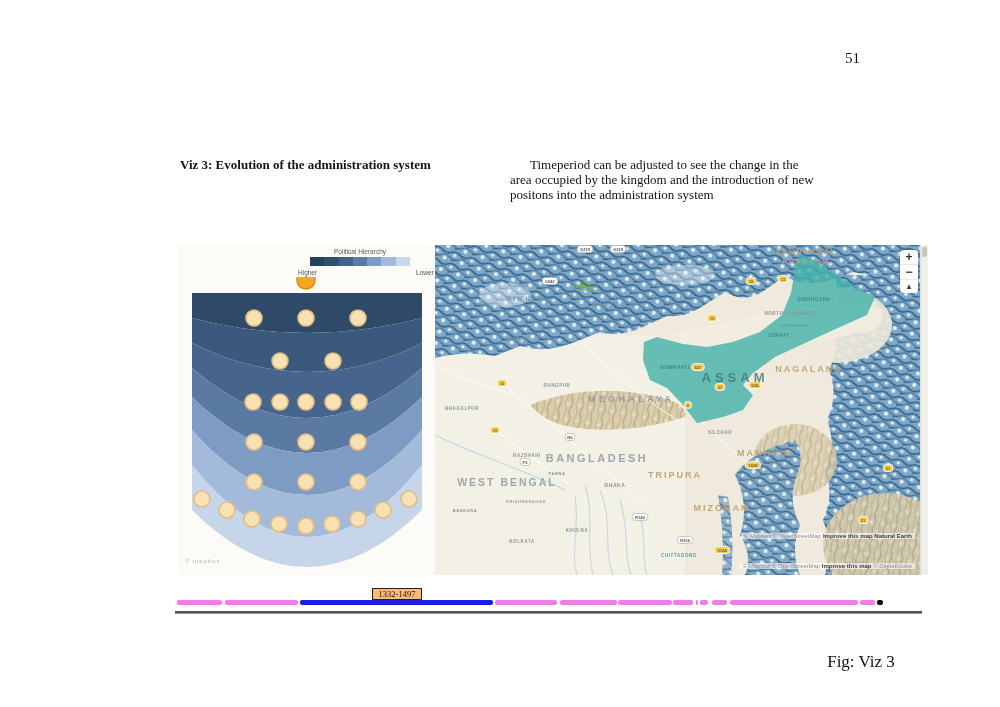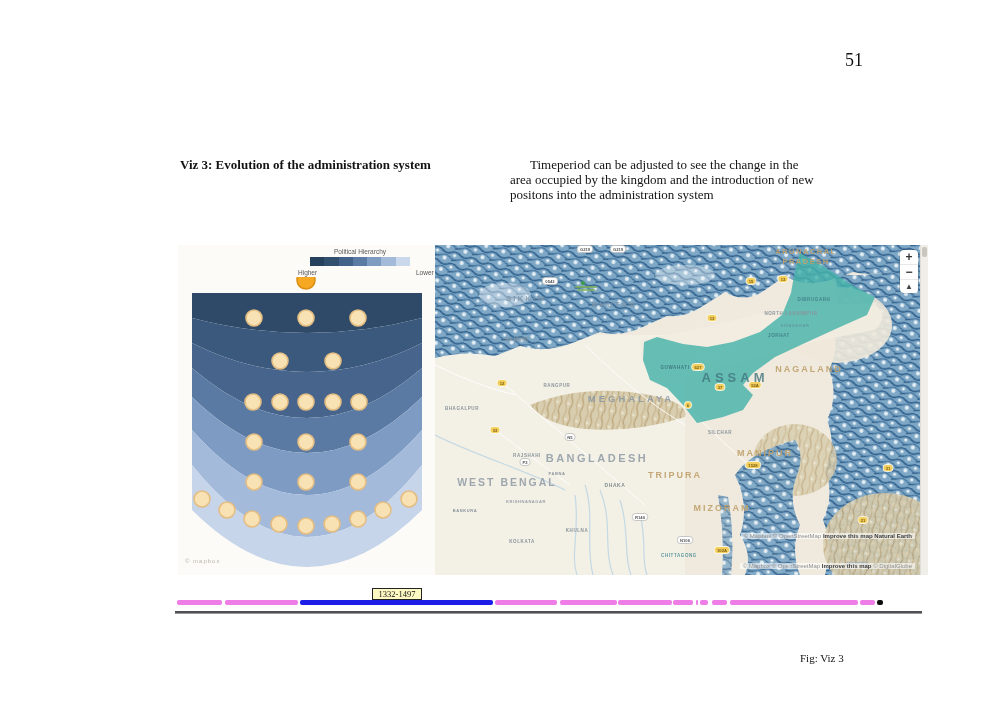--- a/index.html
+++ b/index.html
@@ -1,18 +1,18 @@
 <!DOCTYPE html>
 <html><head>
 <meta charset="utf-8">
 <style>
   html,body{margin:0;padding:0;background:#ffffff;}
   .page{position:relative;width:1000px;height:707px;background:#ffffff;overflow:hidden;
         font-family:"Liberation Serif",serif;color:#131313;}
-  .pagenum{position:absolute;left:845px;top:50px;font-size:18px;}
+  .pagenum{position:absolute;left:845px;top:50px;font-size:15px;}
   .col{position:absolute;top:158px;font-size:13px;line-height:1.15;}
   .col .t{font-weight:bold;margin:0 0 1px 0;}
   .col p{margin:0;text-indent:20px;}
   .col-left{left:180px;width:322px;}
   .col-right{left:510px;width:310px;}
 
   .viz{position:absolute;left:178px;top:245px;width:749px;height:330px;}
   .leftpanel{position:absolute;left:0;top:0;width:257px;height:330px;background:#fcfbf8;}
   .legend-title{position:absolute;left:132px;top:3px;width:100px;text-align:center;
       font-family:"Liberation Sans",sans-serif;font-size:6.5px;color:#5a5a5a;}
@@ -42,25 +42,25 @@
 
   .attr{position:absolute;font-family:"Liberation Sans",sans-serif;font-size:6px;color:#8f8f8f;
       background:rgba(255,255,255,.6);padding:0 3px;white-space:nowrap;}
   .attr b{color:#3c3c3c;}
   .attr .lnk{color:#3c3c3c;font-weight:bold;}
   .attr-top{top:288px;right:12px;}
   .attr-bot{top:318px;right:12px;}
 
   .timeline{position:absolute;left:177px;top:588px;width:746px;height:20px;}
   .tl-label{position:absolute;left:195px;top:0;width:48px;height:10px;border:1px solid #222;
-      background:#fef9c3;font-size:8.5px;line-height:10px;text-align:center;font-family:"Liberation Serif",serif;}
+      background:#fdba74;font-size:8.5px;line-height:10px;text-align:center;font-family:"Liberation Serif",serif;}
   .tl-bar{position:absolute;left:0;top:12px;width:746px;height:5px;}
   .tlseg{position:absolute;top:0;height:5px;border-radius:2px;}
   .divider{position:absolute;left:175px;top:611px;width:747px;height:2px;background:#515155;border-bottom:1px solid #97979b;}
-  .figcap{position:absolute;left:800px;top:652px;width:122px;text-align:left;font-size:11px;}
+  .figcap{position:absolute;left:800px;top:652px;width:122px;text-align:center;font-size:17px;}
 </style>
 </head>
 <body>
 
 <div class="page">
 
   <div class="pagenum">51</div>
 
   <div class="col col-left">
     <div class="t">Viz 3: Evolution of the administration system</div>

